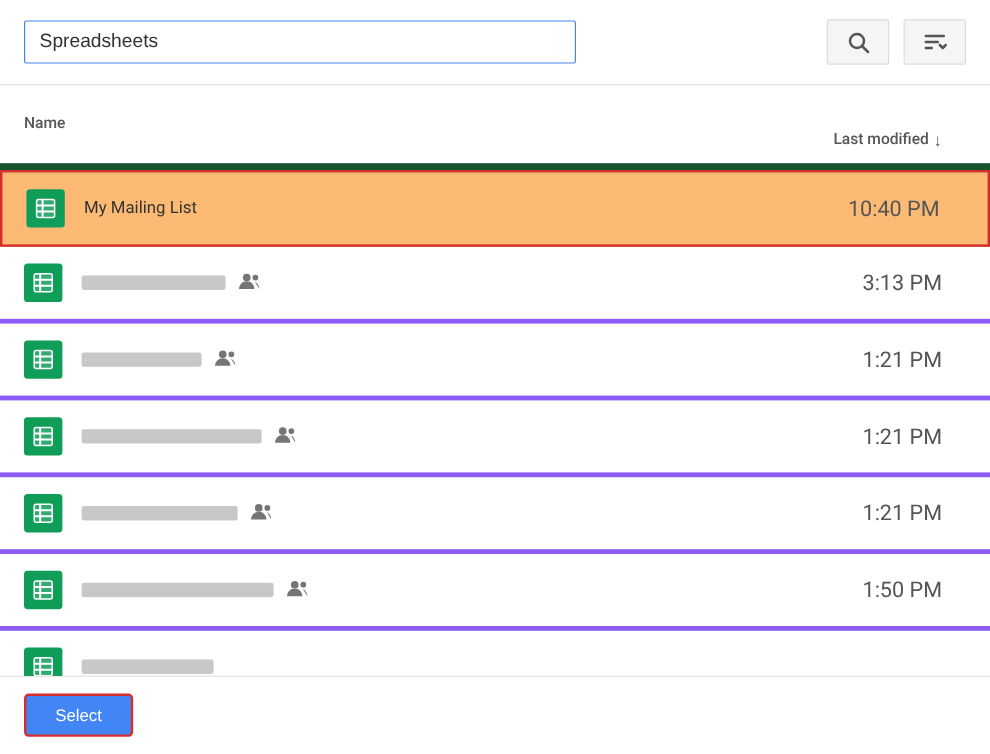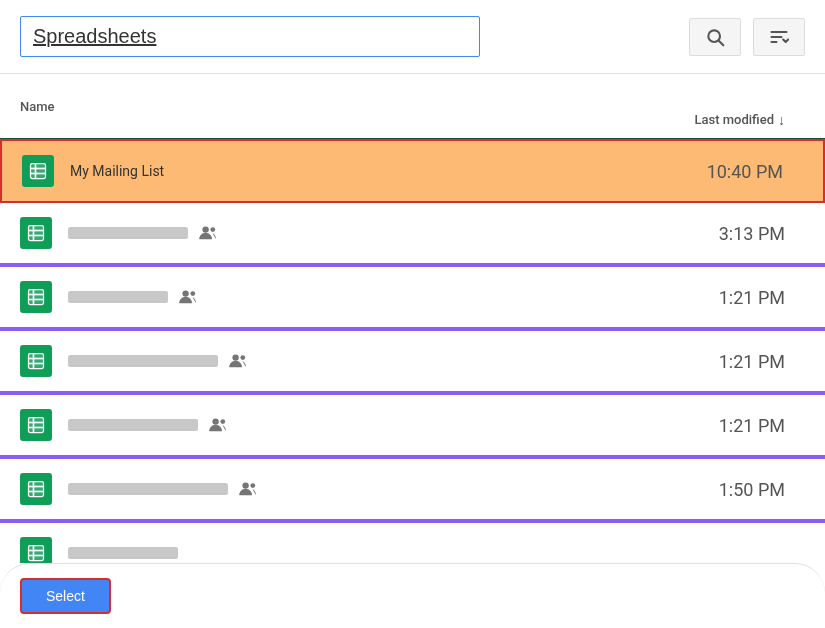--- a/index.html
+++ b/index.html
@@ -33,25 +33,24 @@
       flex: 1;
       position: relative;
     }
 
     .search-input {
       width: 100%;
       max-width: 460px;
       padding: 8px 12px;
       border: 1px solid #4285f4;
       border-radius: 2px;
-      font-size: 20px;
+      font-size: 16px;
       outline: none;
       color: #333;
       background: #fff;
-      text-decoration: underline;
     }
 
     .search-button {
       width: 52px;
       height: 38px;
       background: #f5f5f5;
       border: 1px solid #dadce0;
       border-radius: 2px;
       cursor: pointer;
       display: flex;
@@ -74,21 +73,21 @@
       color: #555;
       font-size: 16px;
       margin-left: auto;
     }
 
     
     .col-headers {
       display: flex;
       align-items: center;
       padding: 10px 20px;
-      border-bottom: 1px solid #14532d;
+      border-bottom: 6px solid #14532d;
     }
 
     .col-name {
       flex: 1;
       font-size: 13px;
       color: #555;
       font-weight: 500;
     }
 
     .col-modified {
@@ -180,21 +179,20 @@
     }
 
     
     .footer {
       display: flex;
       align-items: center;
       padding: 14px 20px;
       gap: 12px;
       border-top: 1px solid #e0e0e0;
       background: #fff;
-      border-radius: 30px;
     }
 
     .btn-select {
       padding: 8px 24px;
       background: #4285f4;
       color: #fff;
       border: 2px solid #d32f2f;
       border-radius: 4px;
       font-size: 14px;
       font-weight: 500;

